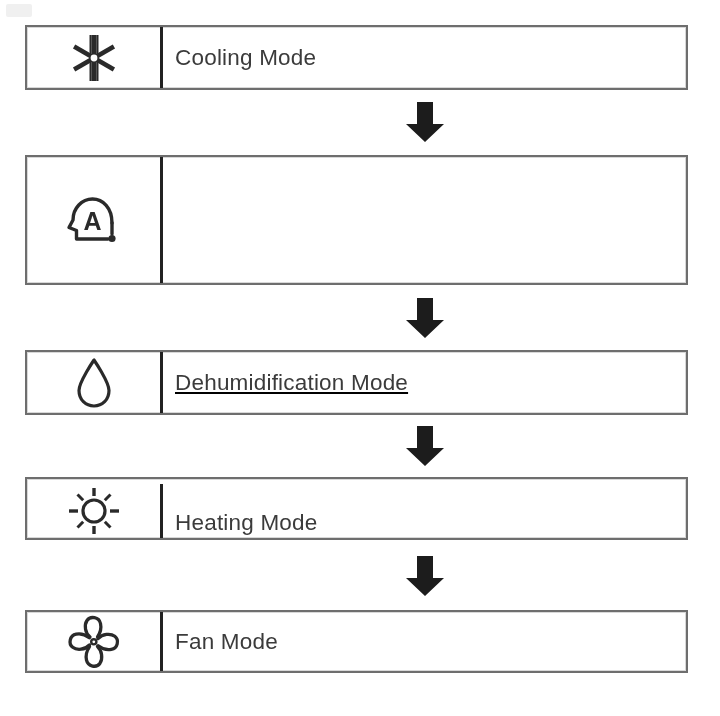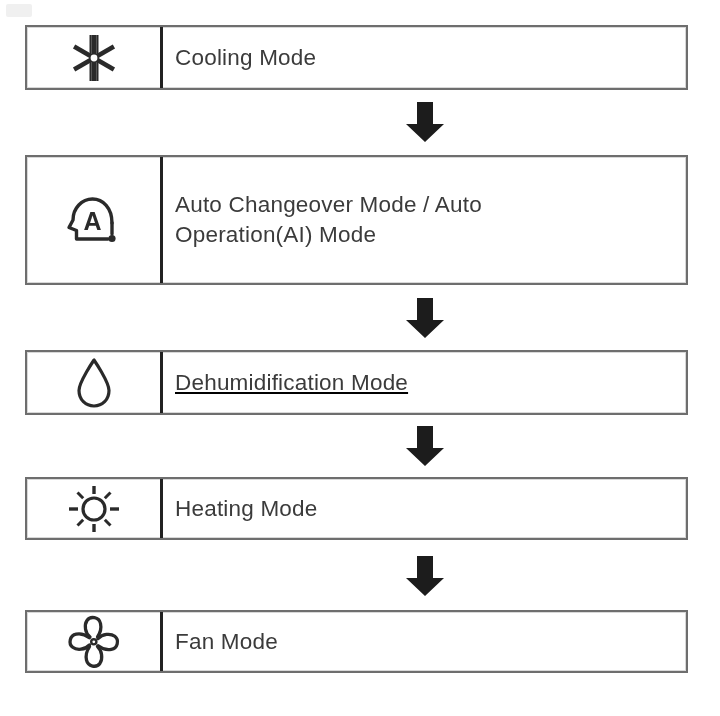--- a/index.html
+++ b/index.html
@@ -68,21 +68,21 @@
     line-height: 30px;
     letter-spacing: 0.2px;
     font-family: "Liberation Sans", sans-serif;
     white-space: pre-line;
   }
 
   
   .row-1 { top: 25px;  height: 65px;  }
   .row-2 { top: 155px; height: 130px; }
   .row-3 { top: 350px; height: 65px; text-decoration: underline;  }
-  .row-4 { top: 477px; height: 63px;  }
+  .row-4 { top: 477px; height: 63px; align-items: flex-end;  }
   .row-5 { top: 610px; height: 63px;  }
 
   
   .arrow {
     position: absolute;
     left: 403px;
     width: 44px;
     height: 44px;
   }
   .arrow-1 { top: 100px; }
@@ -144,24 +144,20 @@
   <div class="row row-2">
     <div class="icon-cell">
       <span>
         <svg class="icon-svg" width="62" height="62" viewBox="0 0 62 62">
           <path d="M49 34 C49 19 40 10 29.5 10 C19 10 10 19 10 31 L6 38.5 L13.5 41.5 L13.5 50 L45 50" fill="none" stroke="#2a2a2a" stroke-width="3.4" stroke-linecap="round" stroke-linejoin="round"></path>
           <path d="M49 34 L49 45" fill="none" stroke="#2a2a2a" stroke-width="3.4" stroke-linecap="round"></path>
           <circle cx="49" cy="49.5" r="3.6" fill="#2a2a2a"></circle>
           <text x="29.5" y="41" text-anchor="middle" font-family="Liberation Sans, sans-serif" font-size="25" font-weight="bold" fill="#2a2a2a">A</text>
         </svg>
       </span>
-    </div>
-    <div class="label-cell">
-      <span class="label-text">Auto Changeover Mode / Auto
-Operation(AI) Mode</span>
     </div>
   </div>
 
   <div class="arrow arrow-2">
     <svg viewBox="0 0 44 44">
       <path d="M14 2 H30 V24 H41 L22 42 L3 24 H14 Z" fill="#1c1c1c"></path>
     </svg>
   </div>
 
   <div class="row row-3">

